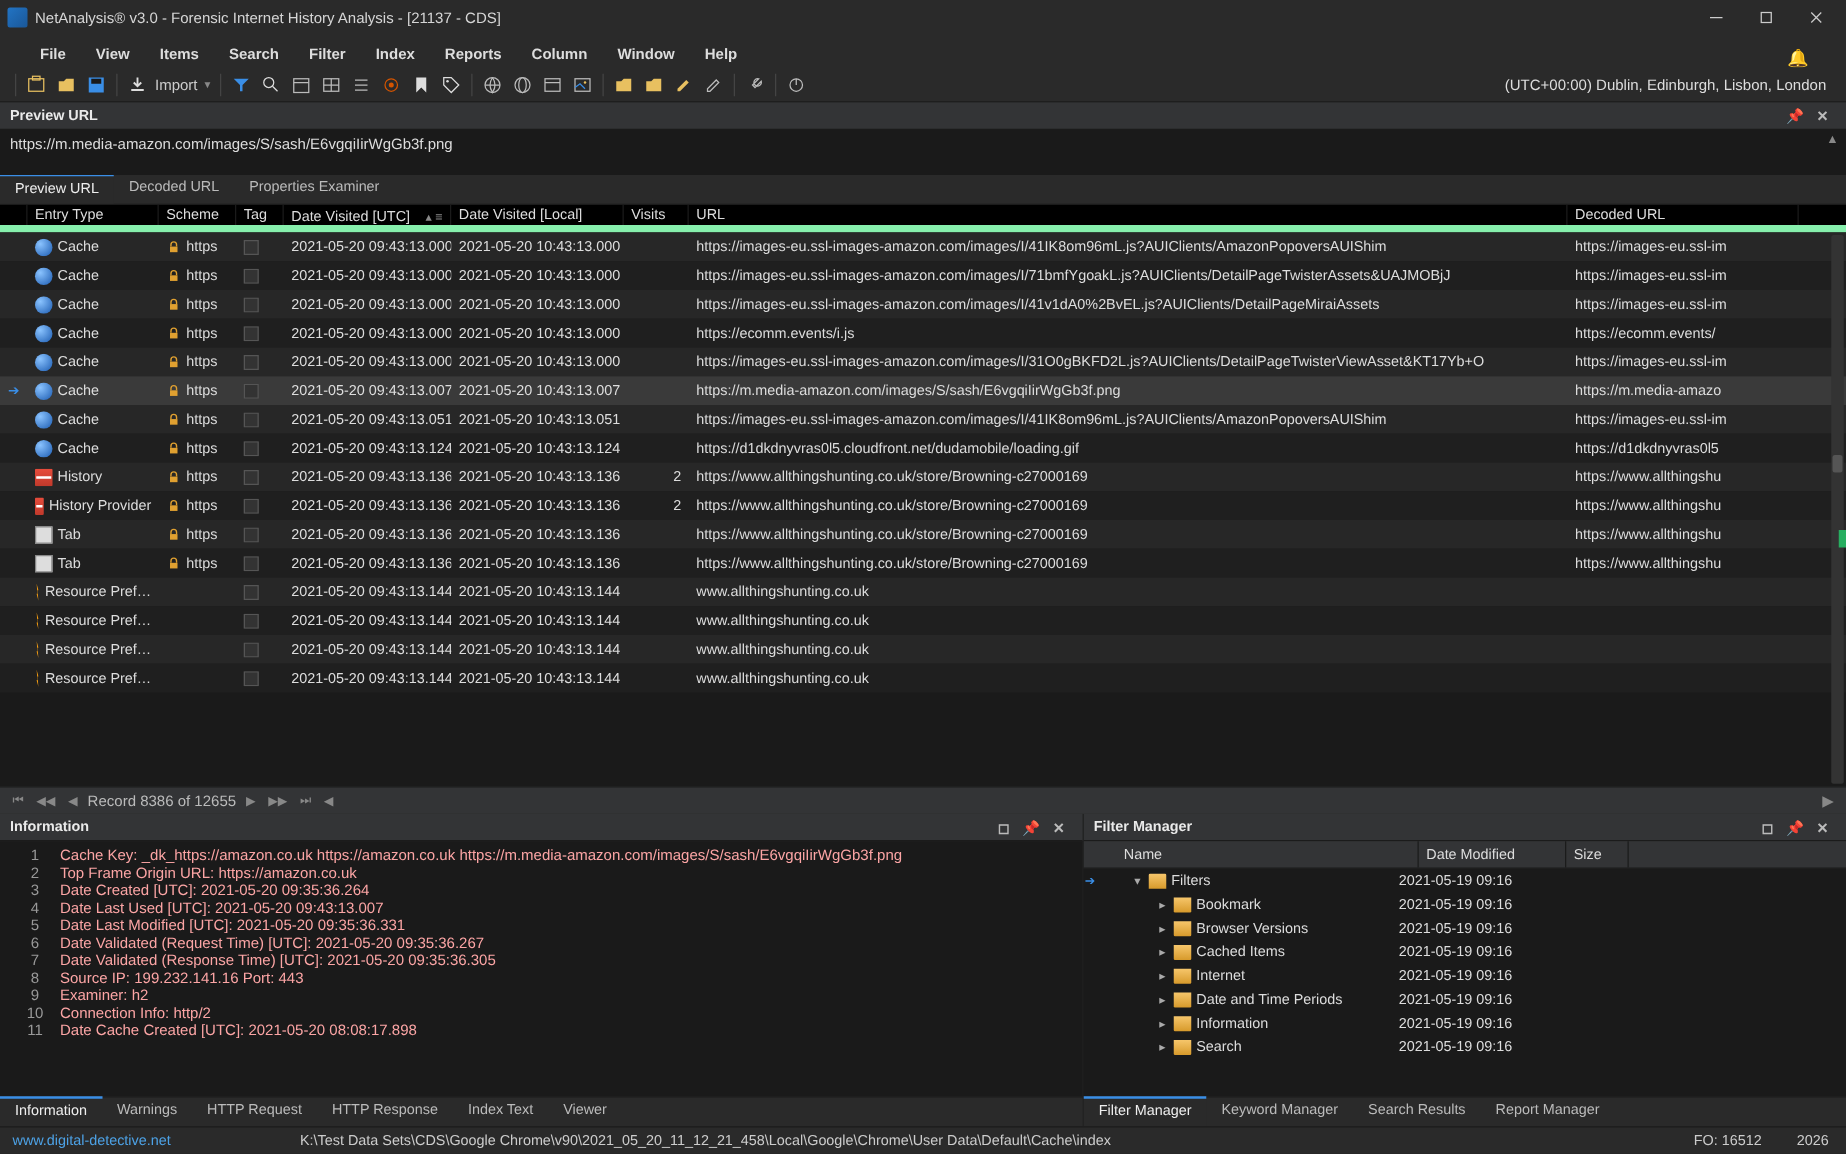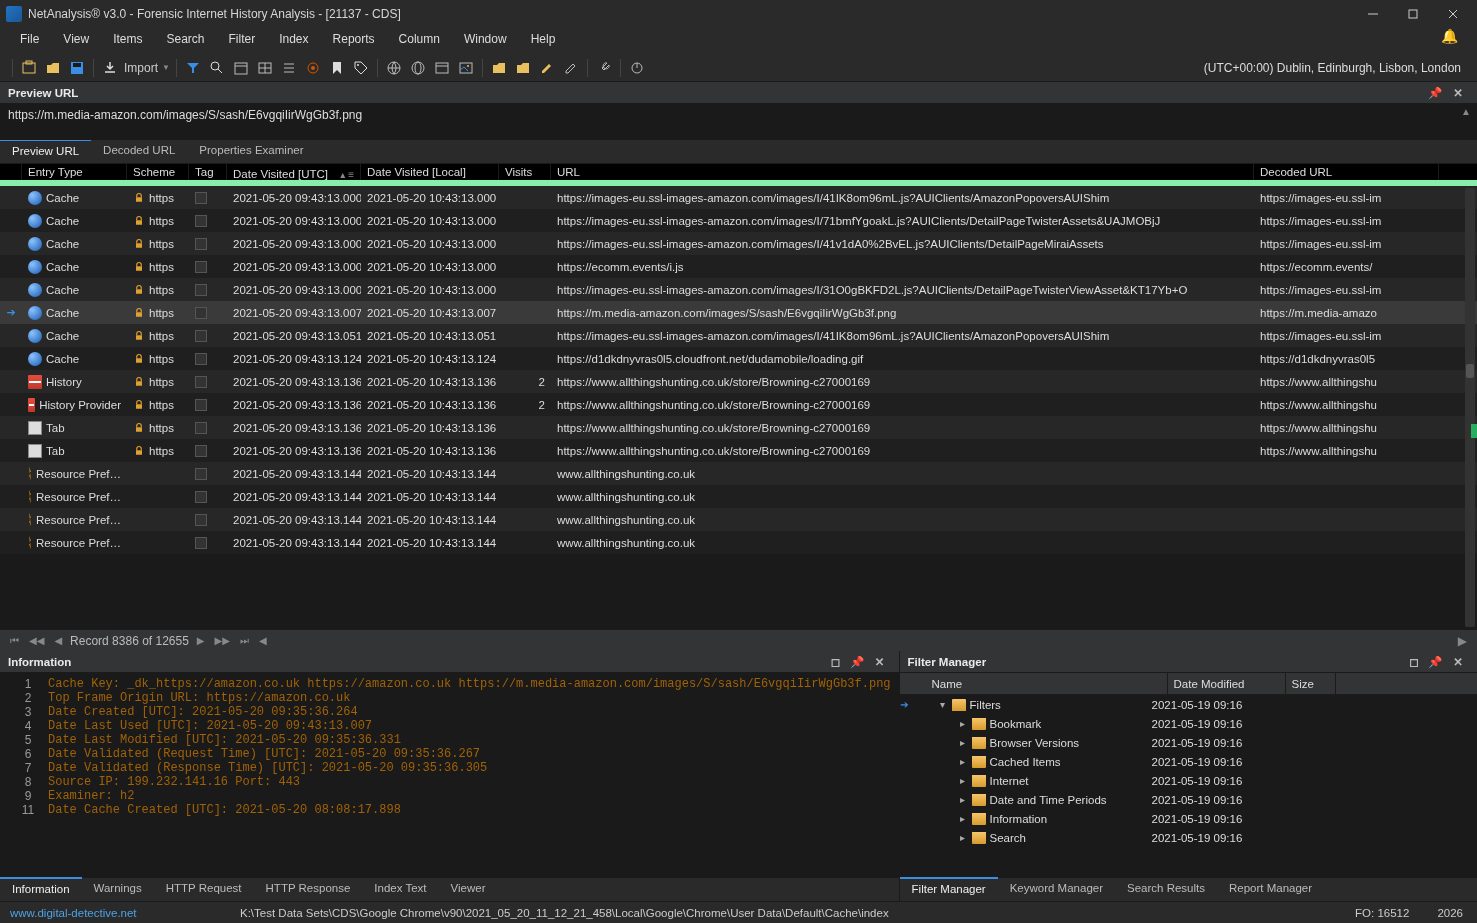--- a/index.html
+++ b/index.html
@@ -2,21 +2,21 @@
 <html><head>
 <meta charset="utf-8">
 <style>
 * { margin:0; padding:0; box-sizing:border-box; font-family:"Segoe UI",Tahoma,sans-serif; }
 body { background:#2a2a2a; color:#ccc; font-size:12px; overflow:hidden; width:1477px; height:923px; display:flex; flex-direction:column; }
 .titlebar { height:28px; background:#2a2a2a; display:flex; align-items:center; padding:0 4px; }
 .titlebar .icon-app { width:16px; height:16px; background:linear-gradient(135deg,#2274c4,#1a5798); border-radius:2px; margin:0 6px 0 2px; }
 .titlebar .title { flex:1; color:#d6d6d6; font-size:12px; }
 .winbtns { display:flex; }
 .winbtn { width:40px; height:28px; display:flex; align-items:center; justify-content:center; color:#ccc; }
-.menubar { height:26px; display:flex; align-items:flex-start; padding:0 8px; border-bottom:0; background:#2a2a2a; }
+.menubar { height:26px; display:flex; align-items:flex-end; padding:0 20px; border-bottom:0; background:#2a2a2a;font-weight:bold; }
 .menubar .mi { padding:4px 12px; color:#ddd; cursor:default; }
 .menubar .bell { margin-left:auto; font-size:14px; color:#888; padding-right:10px; }
 .toolbar { height:28px; display:flex; align-items:center; padding:0 8px; background:#2a2a2a; border-bottom:1px solid #1b1b1b; }
 .tbtn { width:18px; height:18px; margin:0 3px; display:flex; align-items:center; justify-content:center; position:relative; }
 .tsep { width:1px; height:18px; background:#444; margin:0 4px; }
 .tbtn svg { width:16px; height:16px; }
 .tbtn-label { color:#ccc; font-size:12px; margin:0 2px; display:flex; align-items:center; gap:4px; }
 .tz { margin-left:auto; color:#ddd; padding-right:8px; }
 .panel-hdr { background:#333436; height:22px; display:flex; align-items:center; padding:0 8px; border-bottom:1px solid #1b1b1b; color:#eaeaea; font-weight:600; font-size:11.5px; }
 .panel-hdr .sp { margin-left:auto; display:flex; gap:8px; padding-right:4px; }
@@ -56,21 +56,21 @@
 .txtr { text-align:right; justify-content:flex-end; }
 .grid-pager { height:22px; background:#333436; display:flex; align-items:center; padding:0 8px; gap:6px; color:#bbb; border-top:1px solid #1b1b1b; position:relative; }
 .pgbtn { font-size:10px; color:#888; padding:0 2px; }
 .pager-scroll { position:absolute; right:10px; top:4px; color:#888; }
 .lower { height:250px; display:flex;justify-content:center; }
 .lpanel { flex:1; display:flex; flex-direction:column; border-right:1px solid #1b1b1b;}
 .rpanel { width:610px; display:flex; flex-direction:column; }
 .info-body { flex:1; background:#1a1a1a; padding:4px 8px; font-family:Consolas,monospace; font-size:12px; overflow:hidden; }
 .il { display:flex; }
 .il .ln { width:40px; text-align:center; color:#999; }
-.il .tx { color:#a16207; white-space:pre;font-family:Liberation Mono, monospace; }
+.il .tx { color:#fca5a5; white-space:pre; }
 .btabs { display:flex; background:#2a2a2a; height:24px; border-top:1px solid #1b1b1b; }
 .fm-body { flex:1; background:#1a1a1a; overflow:hidden; }
 .fm-hdr { display:flex; background:#333436; height:22px; border-bottom:1px solid #1b1b1b; }
 .fm-col1{width:242px;} .fm-col2{width:118px;} .fm-col3{width:50px;}
 .fm-row { display:flex; align-items:center; height:19px; font-size:11.5px; color:#ddd; }
 .fm-name { display:flex; align-items:center; gap:4px; }
 .ic-folder-open { width:14px; height:12px; background:linear-gradient(#f6c66b,#d79a2b); border-radius:1px 1px 0 0; }
 .ic-folder { width:14px; height:12px; background:linear-gradient(#f6c66b,#d79a2b); border-radius:0 0 1px 1px; }
 .exp { width:10px; text-align:center; color:#aaa; font-size:10px; }
 .statusbar { height:22px; background:#2a2a2a; display:flex; align-items:center; color:#ccc; border-top:1px solid #1b1b1b; font-size:11.5px; }
@@ -704,20 +704,24 @@
           <span class="ln">7</span>
           <span class="tx">Date Validated (Response Time) [UTC]: 2021-05-20 09:35:36.305</span>
         </div>
         <div class="il">
           <span class="ln">8</span>
           <span class="tx">Source IP: 199.232.141.16 Port: 443</span>
         </div>
         <div class="il">
           <span class="ln">9</span>
           <span class="tx">Examiner: h2</span>
+        </div>
+        <div class="il">
+          <span class="ln">10</span>
+          <span class="tx">Connection Info: http/2</span>
         </div>
         <div class="il">
           <span class="ln">11</span>
           <span class="tx">Date Cache Created [UTC]: 2021-05-20 08:08:17.898</span>
         </div>
       </div>
     <div class="btabs">
       <span class="tab active">Information</span>
       <span class="tab">Warnings</span>
       <span class="tab">HTTP Request</span>

